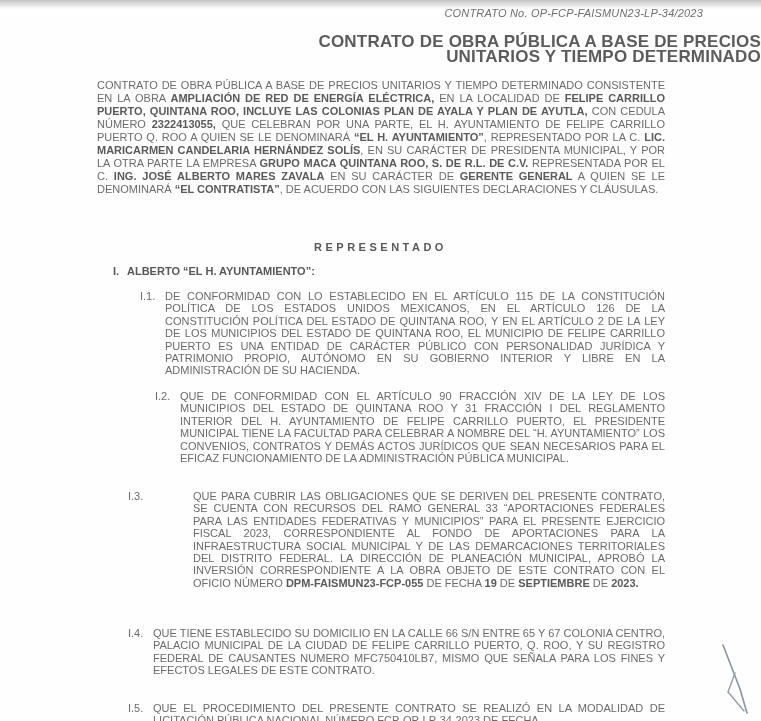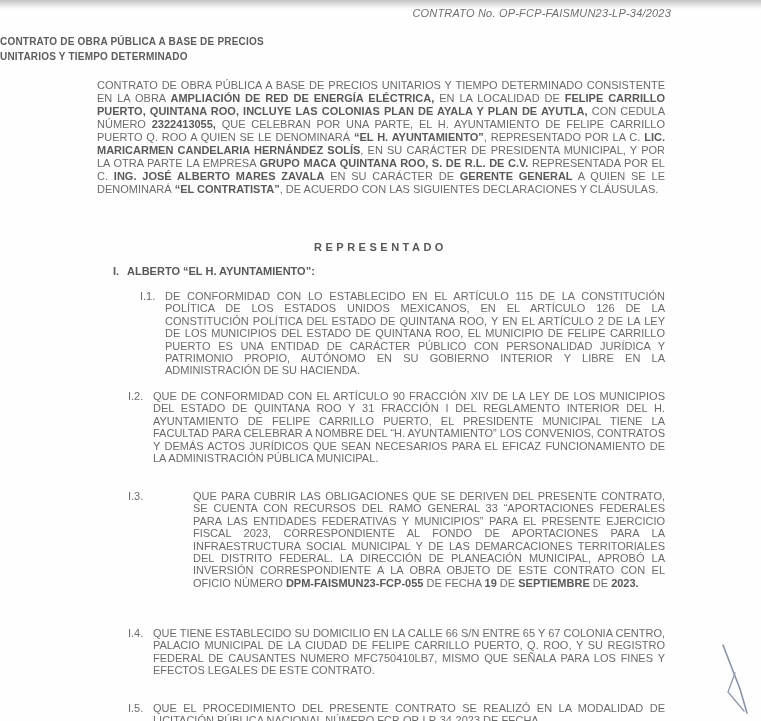--- a/index.html
+++ b/index.html
@@ -3,46 +3,46 @@
 <meta charset="utf-8">
 <style>
   html,body{margin:0;padding:0;background:#ffffff;}
   body{width:761px;height:721px;overflow:hidden;
        font-family:"Liberation Sans",sans-serif;
        -webkit-font-smoothing:antialiased;}
   .page{position:relative;width:761px;height:721px;background:#fefefe;overflow:hidden;}
   .scan-shadow{position:absolute;top:0;left:0;right:0;height:9px;
        background:linear-gradient(#c3c3c3, rgba(255,255,255,0));pointer-events:none;}
 
-  .contract-no{padding:7px 90px 0 0;text-align:right;
+  .contract-no{padding:7px 58px 0 0;text-align:right;
        font-style:italic;font-size:11px;color:#6f6f6f;letter-spacing:.2px;}
 
-  .doc-title{margin-top:15px;text-align:left;font-weight:bold;
-       font-size:10px;line-height:15px;color:#5c5c5c;letter-spacing:.2px;}
+  .doc-title{margin-top:15px;text-align:right;font-weight:bold;
+       font-size:17px;line-height:15px;color:#5c5c5c;letter-spacing:.2px;}
 
   .intro{margin:15px 96px 0 97px;height:143px;overflow:hidden;
        text-align:justify;font-size:11px;line-height:13px;color:#6b6b6b;}
 
   .b{font-weight:bold;color:#5a5a5a;}
 
   .decl-heading{margin-top:19px;text-align:center;font-weight:bold;
        font-size:11px;color:#585858;letter-spacing:3.5px;line-height:13px;}
 
   .section-heading{margin:11px 96px 0 113px;display:flex;
        font-weight:bold;font-size:11px;line-height:13px;color:#585858;}
   .section-num{width:14px;flex:none;}
 
   .decl-items{margin:0 96px 0 128px;}
   .decl-item{display:flex;margin-top:13px;overflow:hidden;
        font-size:11px;line-height:12.4px;color:#6b6b6b;}
   .decl-item:first-child{margin-top:12px;margin-left:12px;}
   .item-num{width:25px;flex:none;}
   .item-text{flex:1;text-align:justify;}
   .decl-items .decl-item:nth-child(1){height:87px;}
-  .decl-items .decl-item:nth-child(2){height:87px;}
+  .decl-items .decl-item:nth-child(2){height:87px;margin-left:27px;}
   .decl-items .decl-item:nth-child(3){height:124px;gap:40px;}
   .decl-items .decl-item:nth-child(4){height:62px;}
 
   .pen-mark{position:absolute;left:640px;top:612px;pointer-events:none;}
 </style>
 </head>
 <body>
 
 <div class="page">
 

